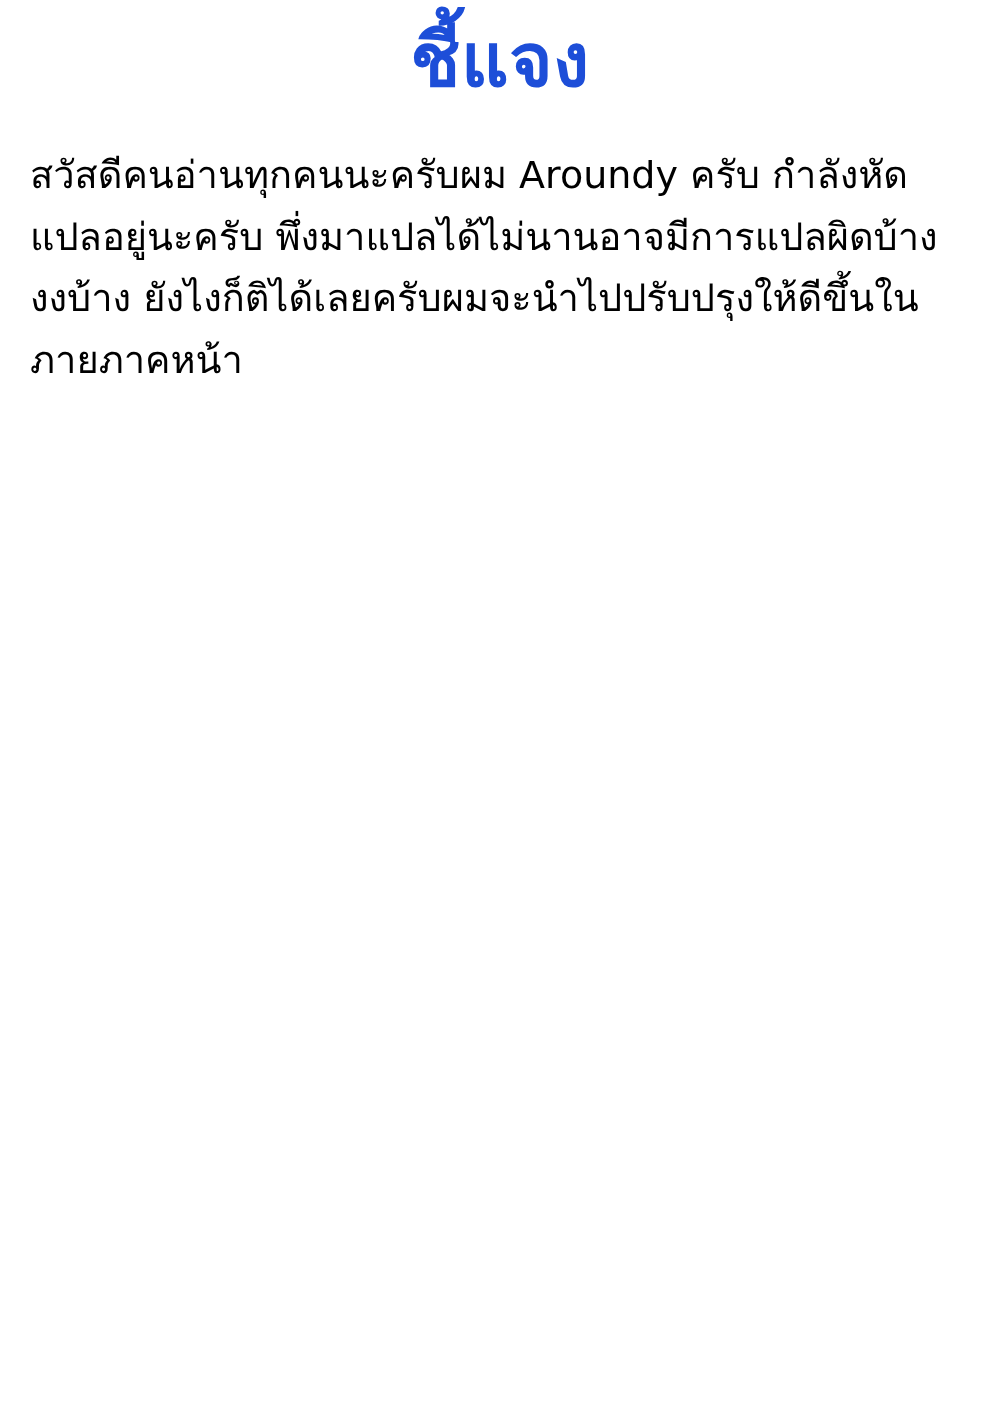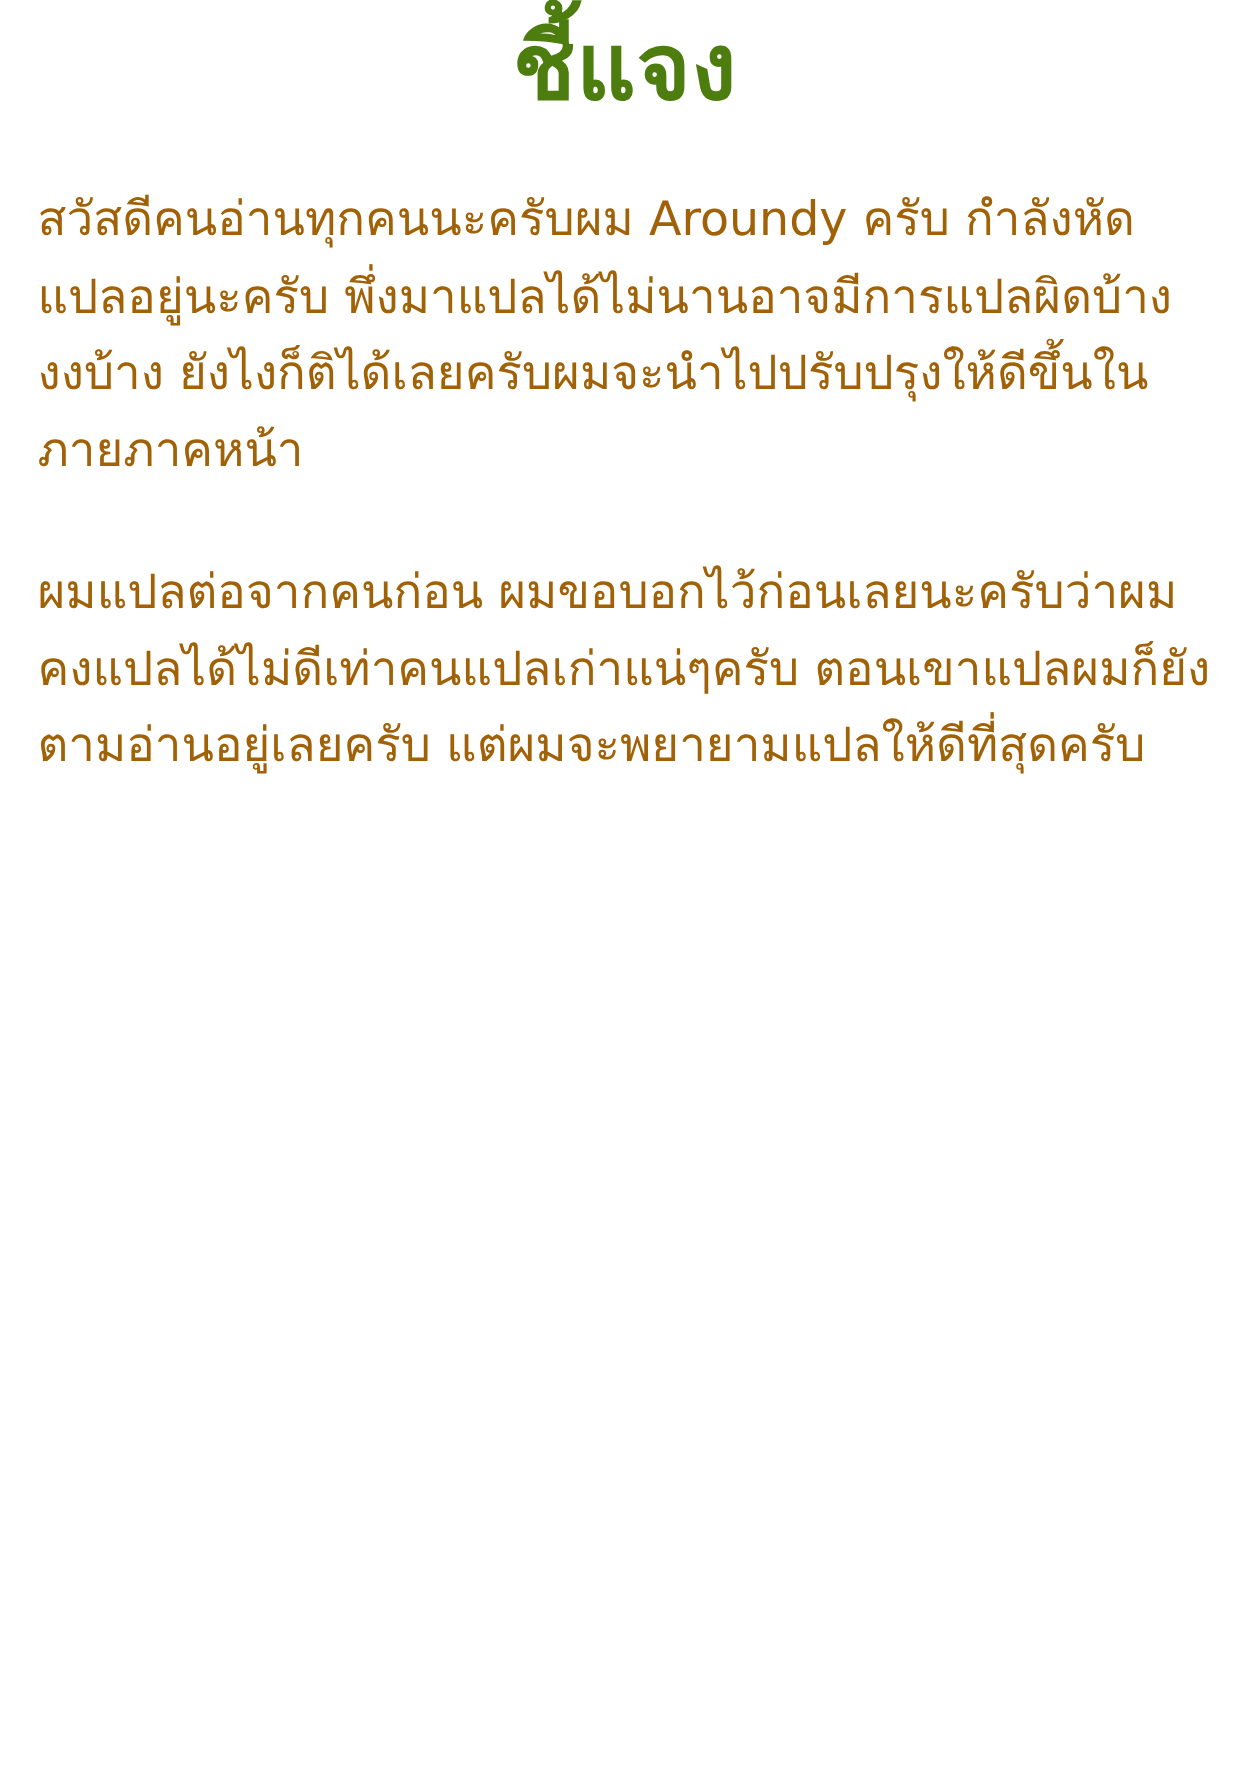--- a/index.html
+++ b/index.html
@@ -17,30 +17,29 @@
     position: relative;
     width: 1000px;
     height: 1414px;
     box-sizing: border-box;
     padding: 0 30px;
   }
   .title {
     margin: 0;
     padding-top: 18px;
     text-align: center;
-    color: #4d7c0f;
+    color: #1d4ed8;
     font-size: 74px;
     line-height: 1.15;
     font-weight: 700;
     letter-spacing: 0.5px;
-    font-family: Liberation Mono, monospace;
   }
   .body-block {
     margin-top: 42px;
-    color: #a16207;
+    color: #000000;
     font-size: 38px;
     line-height: 1.62;
     font-weight: 500;
     text-align: left;
     word-break: break-word;
   }
   .paragraph {
     margin: 0 0 52px 0;
   }
   .paragraph:last-child {
@@ -49,16 +48,15 @@
 </style>
 </head>
 <body>
 
 <div class="page">
 
   <h1 class="title">ชี้แจง</h1>
 
   <div class="body-block">
     <p class="paragraph">สวัสดีคนอ่านทุกคนนะครับผม Aroundy ครับ กำลังหัดแปลอยู่นะครับ พึ่งมาแปลได้ไม่นานอาจมีการแปลผิดบ้าง งงบ้าง ยังไงก็ติได้เลยครับผมจะนำไปปรับปรุงให้ดีขึ้นในภายภาคหน้า</p>
-    <p class="paragraph">ผมแปลต่อจากคนก่อน ผมขอบอกไว้ก่อนเลยนะครับว่าผม คงแปลได้ไม่ดีเท่าคนแปลเก่าแน่ๆครับ ตอนเขาแปลผมก็ยังตามอ่านอยู่เลยครับ แต่ผมจะพยายามแปลให้ดีที่สุดครับ</p>
   </div>
 
 </div>
 
 </body></html>

